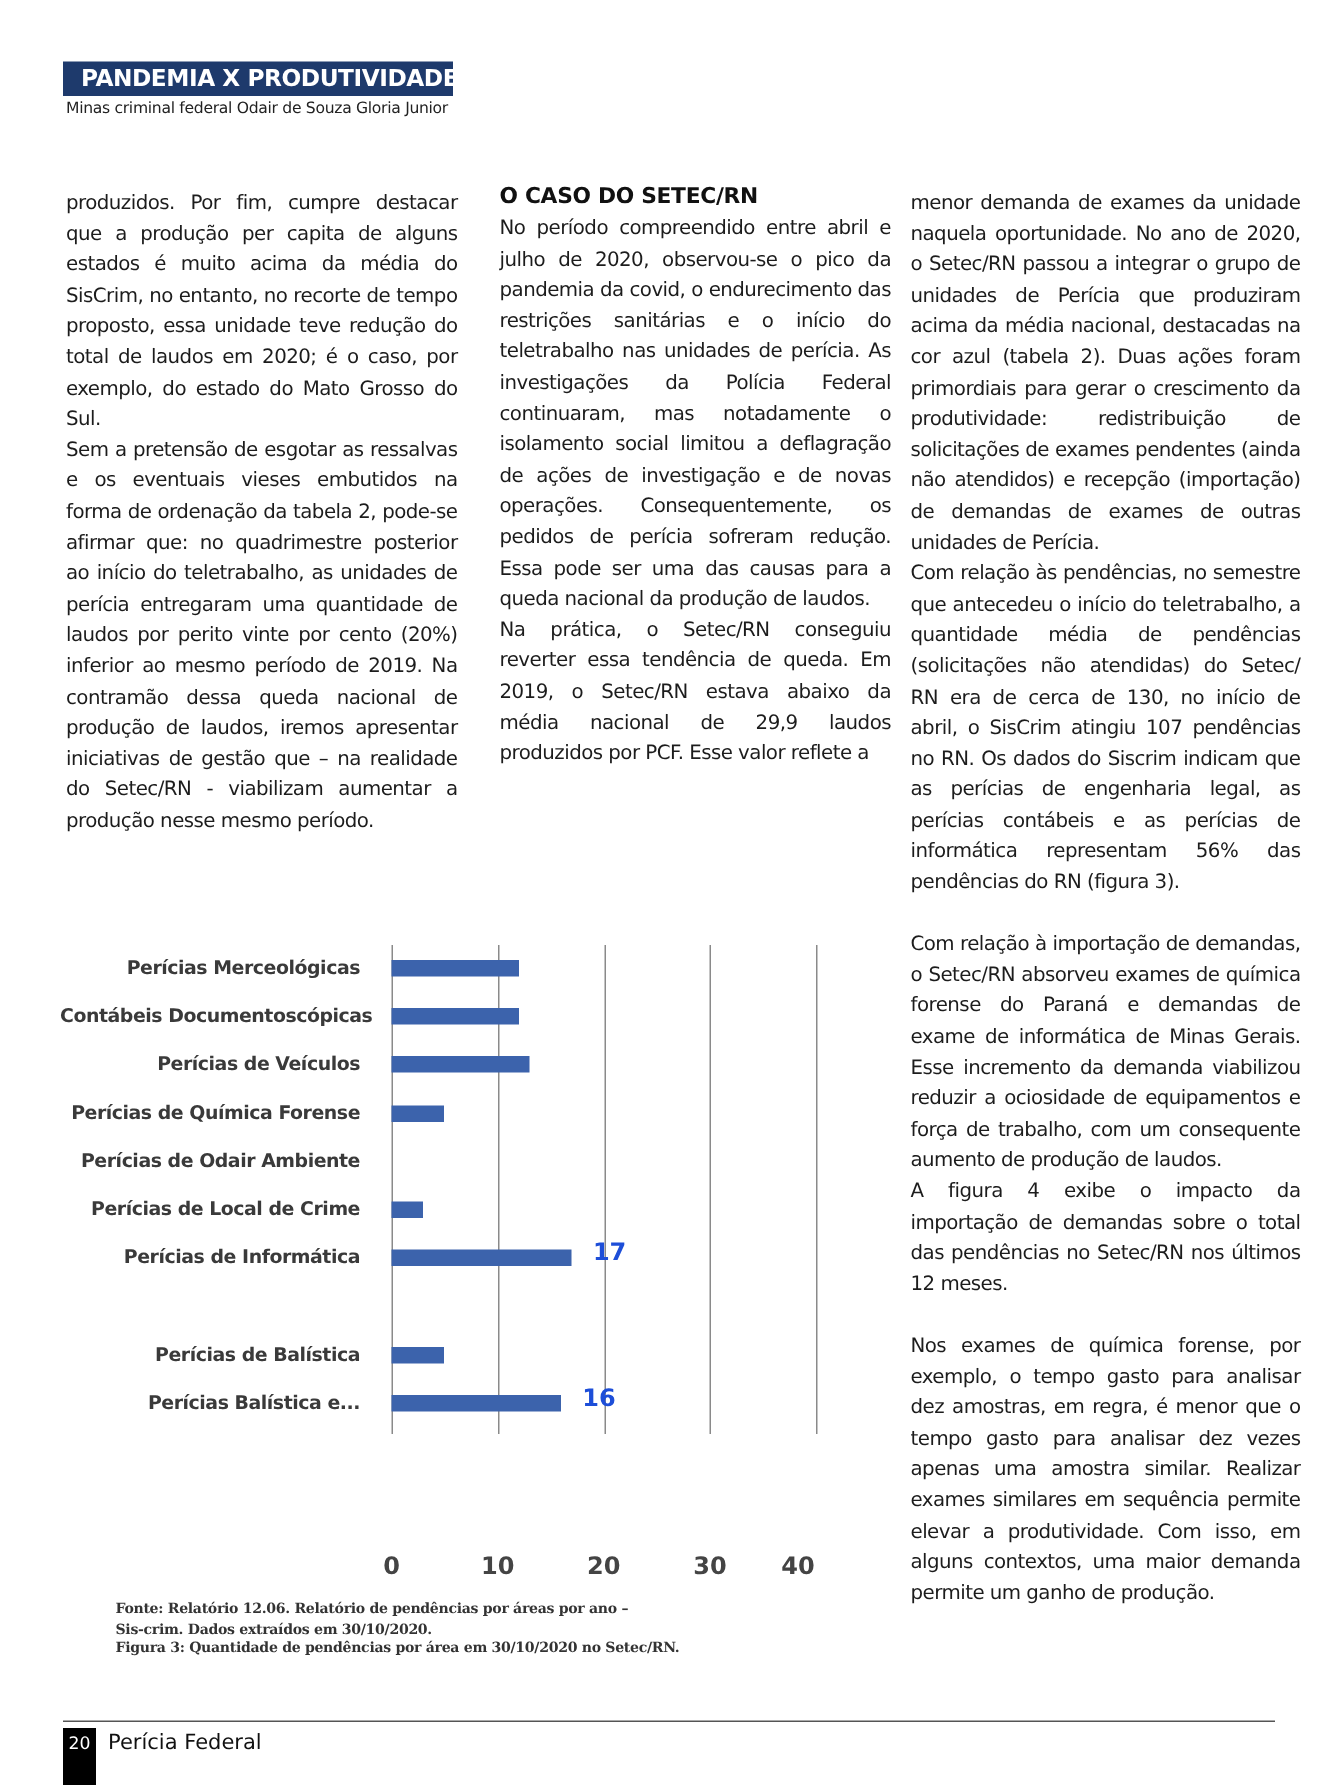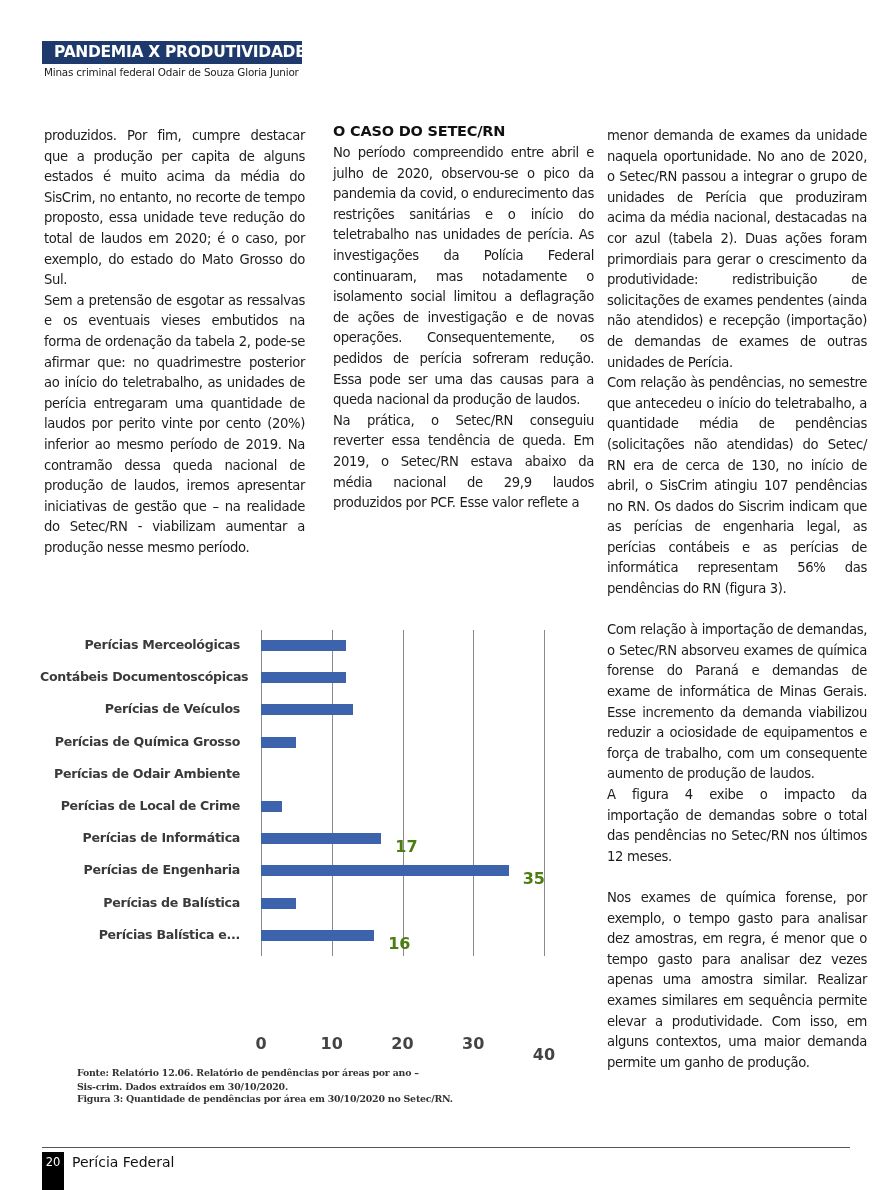--- a/index.html
+++ b/index.html
@@ -41,21 +41,21 @@
   .gridline { position: absolute; top: 0; width: 1px; height: 326px; background: #8a8a8a; }
   .bar-row { position: absolute; left: -221px; width: 560px; height: 32px; }
   .bar-label {
     position: absolute; left: 0; width: 200px; text-align: right; top: 7px;
     font-size: 12.6px; font-weight: bold; color: #3a3a3a; letter-spacing: -0.3px; white-space: nowrap;
   }
   .bar {
     position: absolute; left: 221px; top: 10px; height: 11px; background: #3c63ac;
   }
   .bar-value {
-    position: absolute; top: 14px; font-size: 16px; font-weight: bold; color: #4d7c0f;
+    position: absolute; top: 2px; font-size: 16px; font-weight: bold; color: #1d4ed8;
   }
   .tick {
     position: absolute; top: 404px; font-size: 16px; font-weight: bold; color: #444;
     transform: translateX(-50%);
   }
 
   .caption {
     position: absolute; left: 77px; font-family: "DejaVu Serif", serif;
     font-size: 9.4px; font-weight: bold; color: #333; line-height: 14px; letter-spacing: -0.2px;
   }
@@ -100,53 +100,48 @@
   <div class="plot" id="plot">
       <div class="gridline" style="left: 0px;"></div>
       <div class="tick" style="left: 0px;">0</div>
       <div class="gridline" style="left: 70.75px;"></div>
       <div class="tick" style="left: 70.75px;">10</div>
       <div class="gridline" style="left: 141.5px;"></div>
       <div class="tick" style="left: 141.5px;">20</div>
       <div class="gridline" style="left: 212.25px;"></div>
       <div class="tick" style="left: 212.25px;">30</div>
       <div class="gridline" style="left: 283px;"></div>
-      <div class="tick" style="left: 283px; margin-top: 11px;">40</div>
+      <div class="tick" style="left: 271px;">40</div>
       <div class="bar-row" style="top: 0px;">
         <div class="bar-label">Perícias Merceológicas</div>
         <div class="bar" style="width: 84.9px; background: rgb(60, 99, 172);"></div>
       </div>
       <div class="bar-row" style="top: 32.2px;">
         <div class="bar-label">Contábeis Documentoscópicas</div>
         <div class="bar" style="width: 84.9px; background: rgb(60, 99, 172);"></div>
       </div>
       <div class="bar-row" style="top: 64.4px;">
         <div class="bar-label">Perícias de Veículos</div>
         <div class="bar" style="width: 91.975px; background: rgb(60, 99, 172);"></div>
       </div>
       <div class="bar-row" style="top: 96.6px;">
-        <div class="bar-label">Perícias de Química Grosso</div>
+        <div class="bar-label">Perícias de Química Forense</div>
         <div class="bar" style="width: 35.375px; background: rgb(60, 99, 172);"></div>
       </div>
       <div class="bar-row" style="top: 128.8px;">
         <div class="bar-label">Perícias de Odair Ambiente</div>
       </div>
       <div class="bar-row" style="top: 161px;">
         <div class="bar-label">Perícias de Local de Crime</div>
         <div class="bar" style="width: 21.225px; background: rgb(60, 99, 172);"></div>
       </div>
       <div class="bar-row" style="top: 193.2px;">
         <div class="bar-label">Perícias de Informática</div>
         <div class="bar" style="width: 120.275px; background: rgb(60, 99, 172);"></div>
         <div class="bar-value" style="left: 355.275px;">17</div>
-      </div>
-      <div class="bar-row" style="top: 225.4px;">
-        <div class="bar-label">Perícias de Engenharia</div>
-        <div class="bar" style="width: 247.625px; background: rgb(60, 99, 172);"></div>
-        <div class="bar-value" style="left: 482.625px;">35</div>
       </div>
       <div class="bar-row" style="top: 257.6px;">
         <div class="bar-label">Perícias de Balística</div>
         <div class="bar" style="width: 35.375px; background: rgb(60, 99, 172);"></div>
       </div>
       <div class="bar-row" style="top: 289.8px;">
         <div class="bar-label">Perícias Balística e...</div>
         <div class="bar" style="width: 113.2px; background: rgb(60, 99, 172);"></div>
         <div class="bar-value" style="left: 348.2px;">16</div>
       </div>

